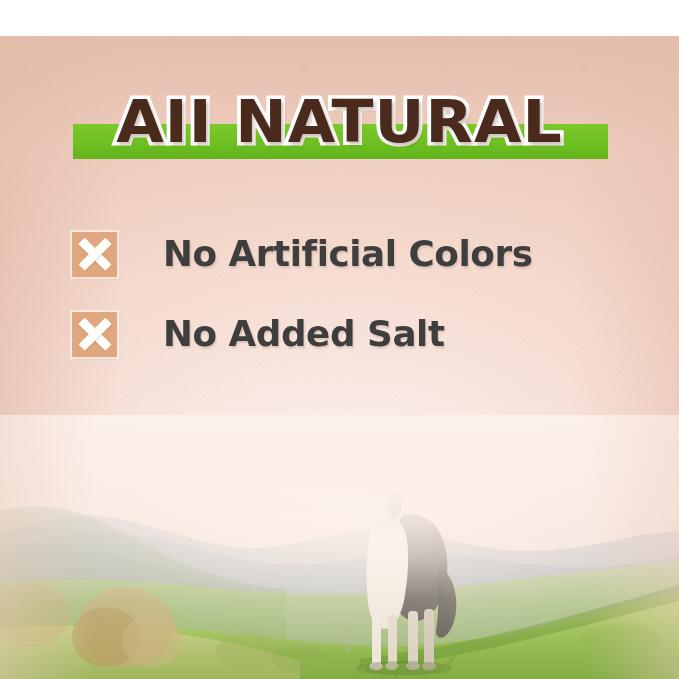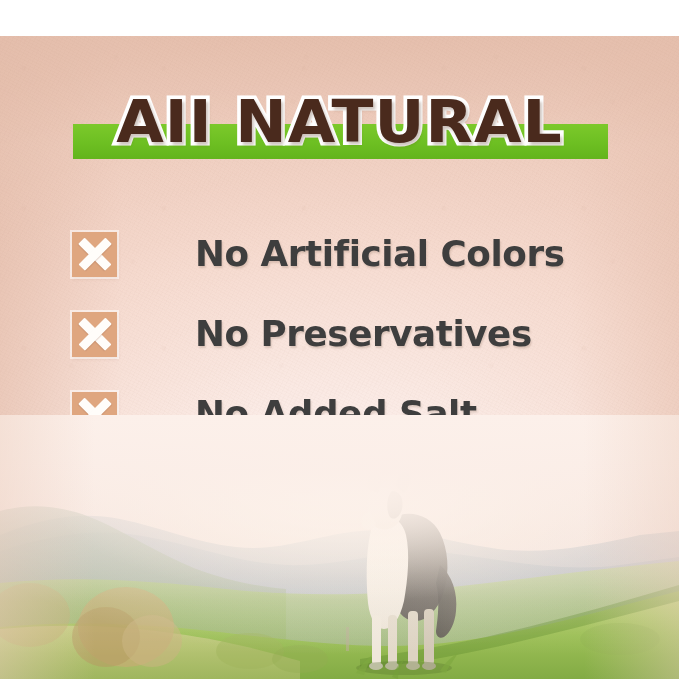--- a/index.html
+++ b/index.html
@@ -61,21 +61,20 @@
     transform:scaleX(1.06);
   }
 
   
   .claims{
     position:absolute;left:72px;top:178px;width:560px;
   }
   .claim-row{
     display:flex;align-items:center;
     height:80px;
-    gap:32px;
   }
   .x-box{
     position:relative;
     width:45px;height:45px;flex:0 0 45px;
     background:#dfa67f;
     box-shadow:0 0 0 2px rgba(255,255,255,.55), 1px 2px 3px rgba(150,100,75,.18);
   }
   .x-box:before,.x-box:after{
     content:"";position:absolute;left:50%;top:50%;
     width:38px;height:8.5px;border-radius:1px;
@@ -132,24 +131,20 @@
   </div>
 
   <div class="claims">
 
     <div class="claim-row">
       <span class="x-box"></span>
       <span class="claim-text">No Artificial Colors</span>
     </div>
 
 
-    <div class="claim-row">
-      <span class="x-box"></span>
-      <span class="claim-text">No Preservatives</span>
-    </div>
 
     <div class="claim-row">
       <span class="x-box"></span>
       <span class="claim-text">No Added Salt</span>
     </div>
 
   </div>
 
   <div class="photo">
     <svg viewBox="0 0 679 300" preserveAspectRatio="none">

